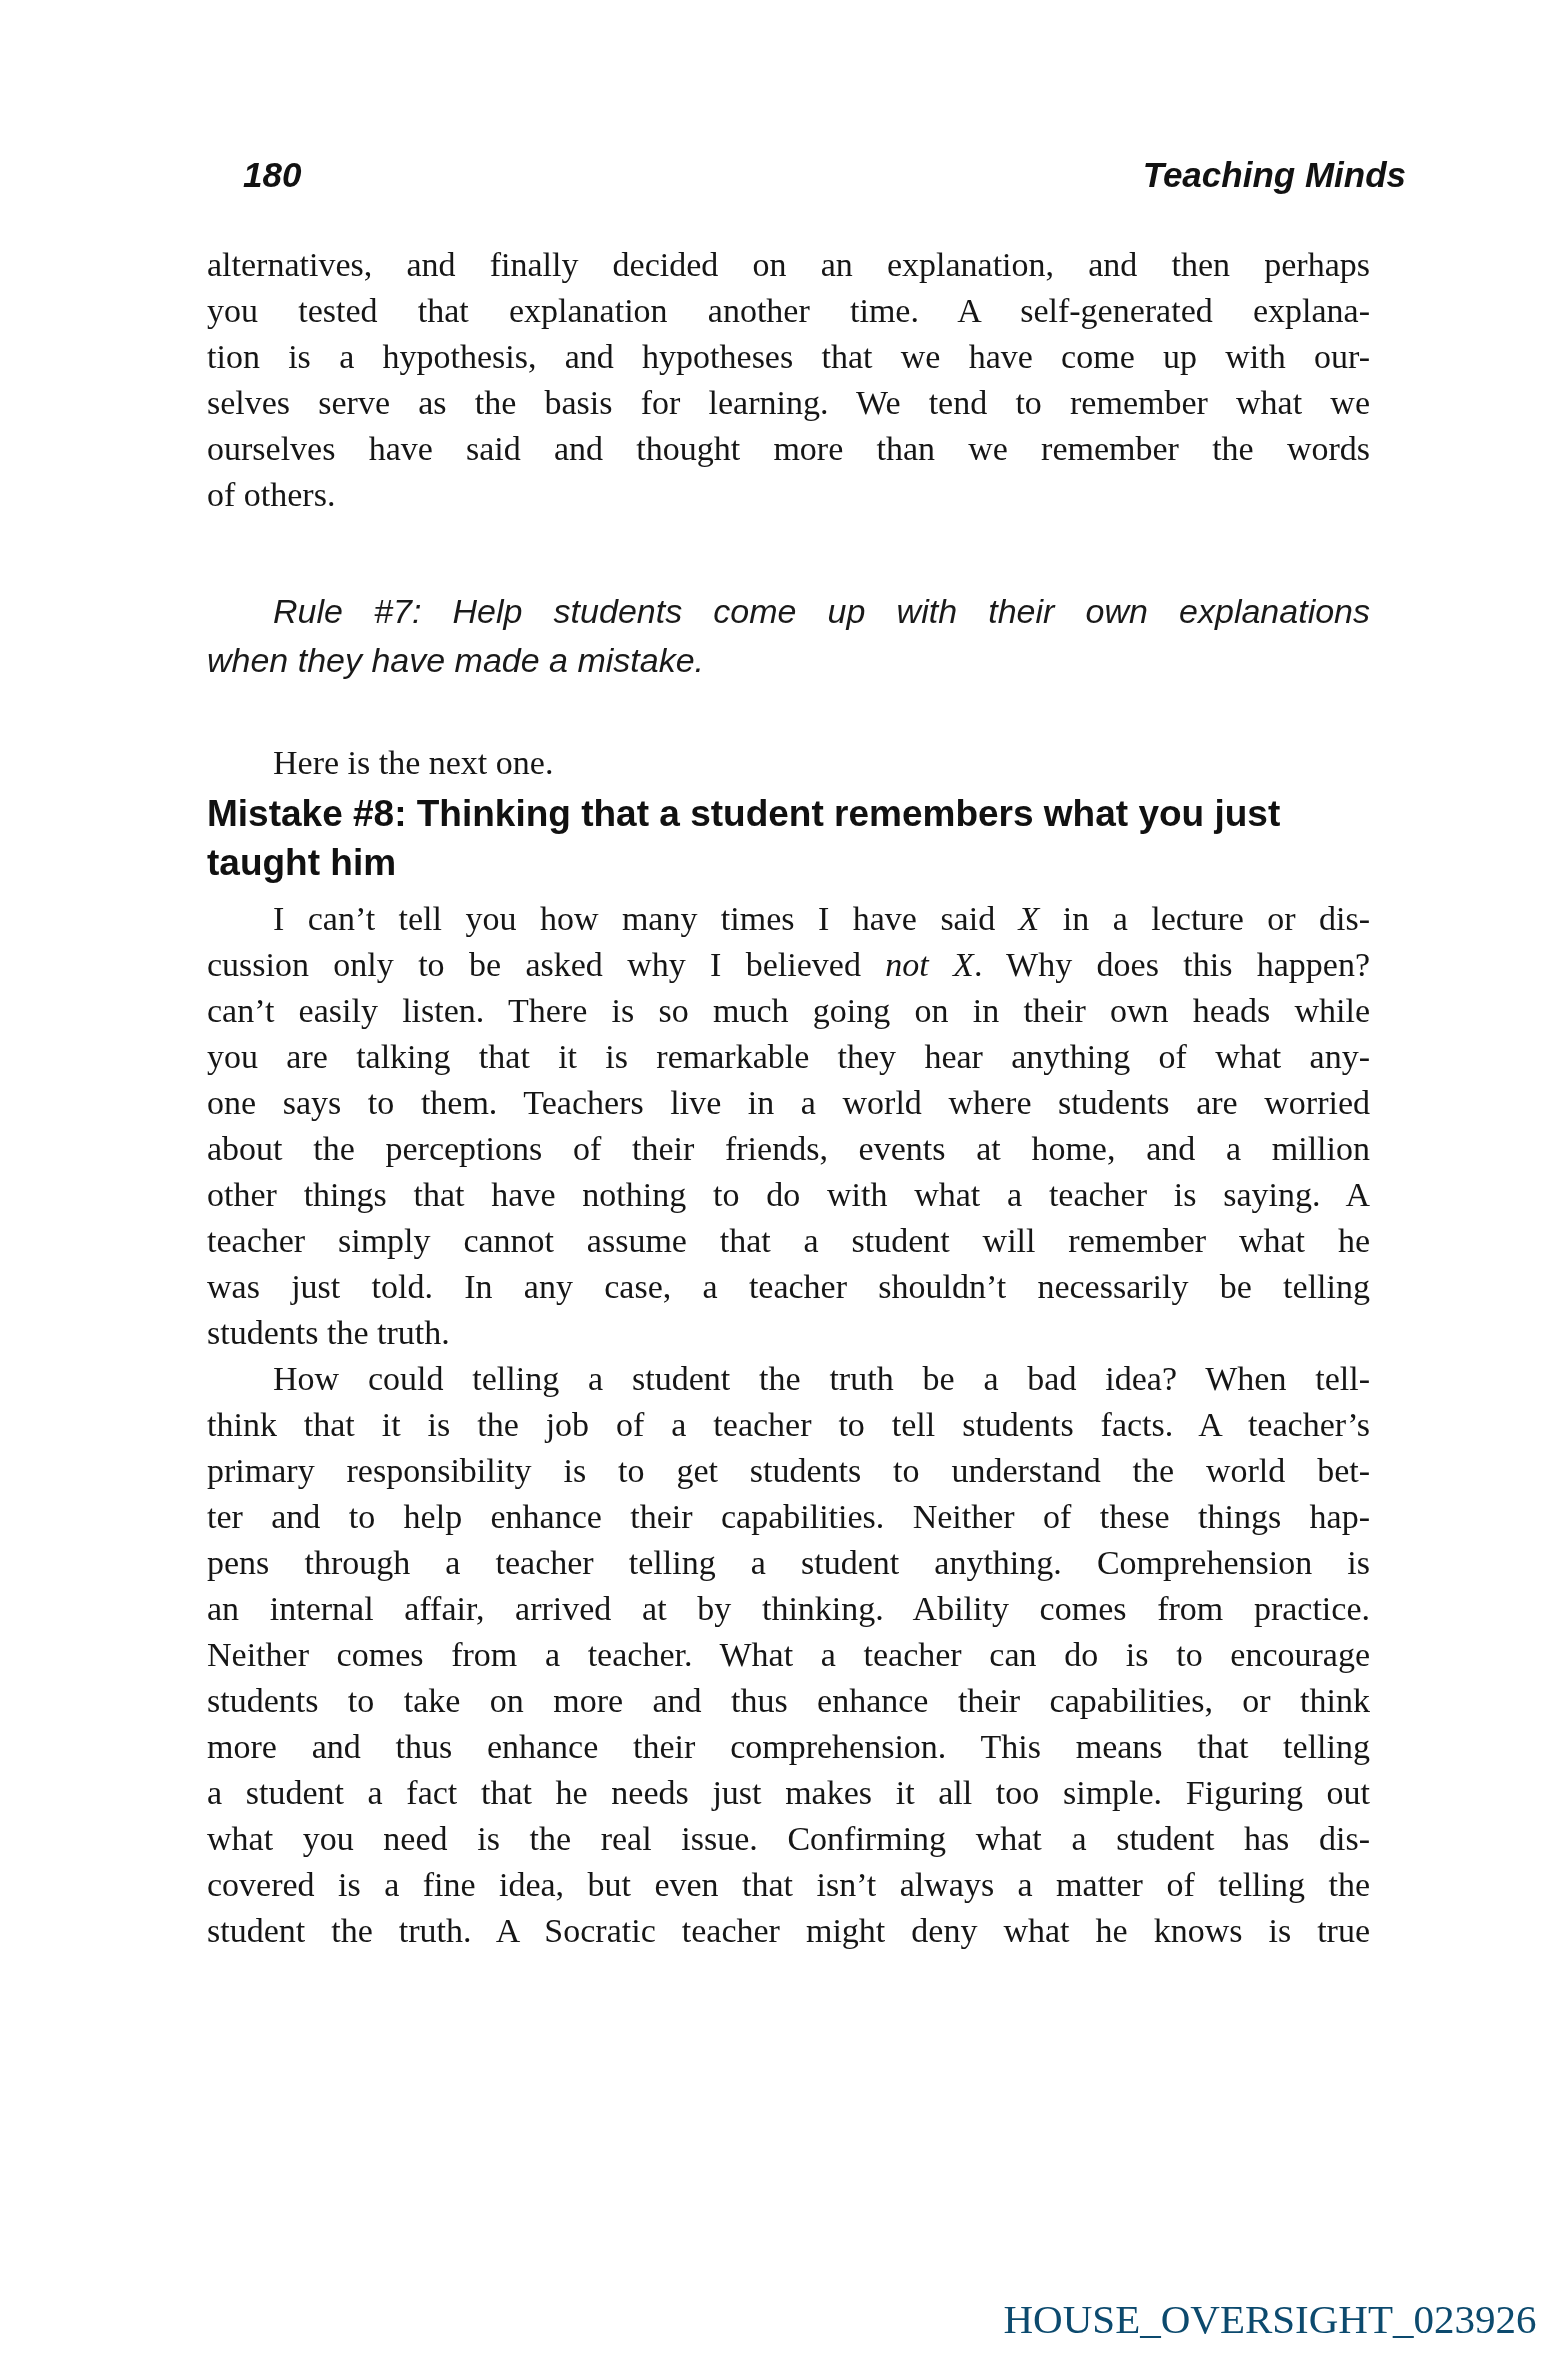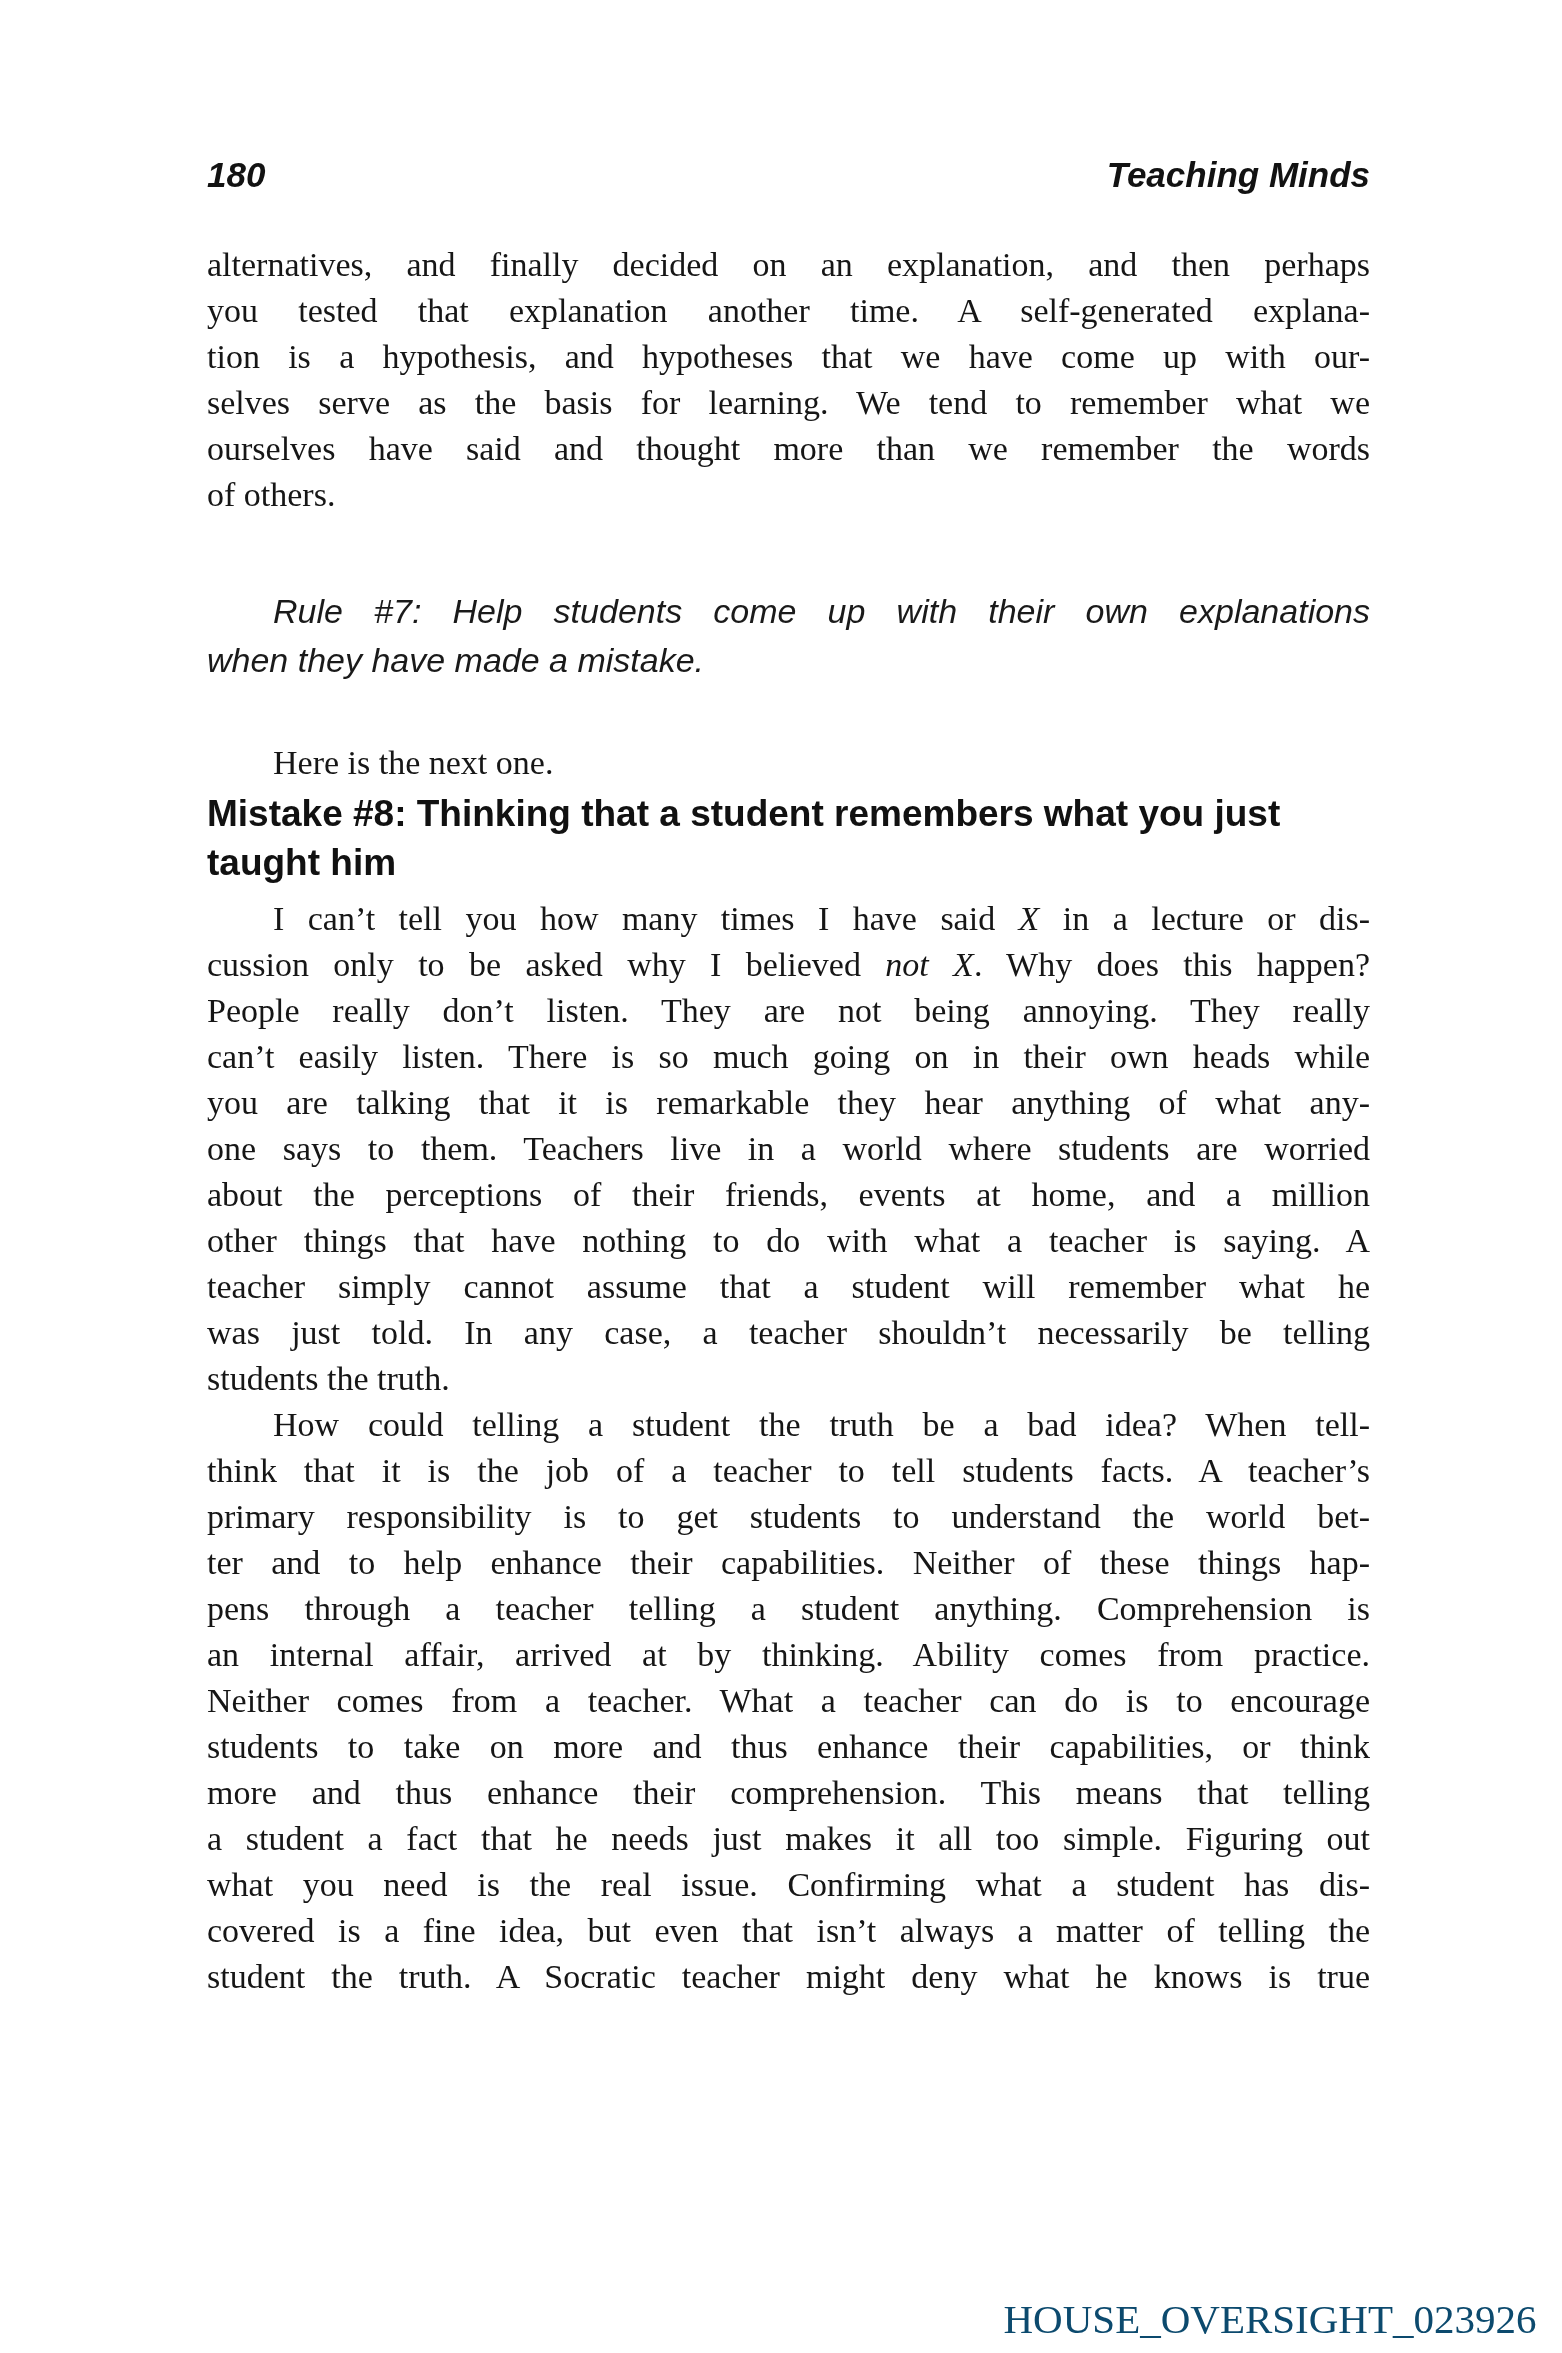--- a/index.html
+++ b/index.html
@@ -20,20 +20,21 @@
   .header-row {
     top: 155px;
     display: flex;
     justify-content: space-between;
     align-items: baseline;
     font-family: "Liberation Sans", sans-serif;
     font-weight: bold;
     font-style: italic;
     font-size: 35px;
     color: #121212;
+    margin-left: 36px;
   }
   .body-text {
     font-size: 34px;
     line-height: 46px;
   }
   .rule-para {
     font-family: "Liberation Sans", sans-serif;
     font-style: italic;
     font-size: 34px;
     line-height: 49px;
@@ -99,21 +100,20 @@
     </div>
 
   <div id="heading8" class="col heading-para">
       <div class="line">Mistake #8: Thinking that a student remembers what you just</div>
       <div class="line">taught him</div>
     </div>
 
   <div id="main-text" class="col body-text">
       <div class="line indent"><span>I can’t tell you how many times I have said </span><span class="it">X</span><span> in a lecture or dis-</span></div>
       <div class="line"><span>cussion only to be asked why I believed </span><span class="it">not X</span><span>. Why does this happen?</span></div>
-      <div class="line">People really don’t listen. They are not being annoying. They really</div>
       <div class="line">can’t easily listen. There is so much going on in their own heads while</div>
       <div class="line">you are talking that it is remarkable they hear anything of what any-</div>
       <div class="line">one says to them. Teachers live in a world where students are worried</div>
       <div class="line">about the perceptions of their friends, events at home, and a million</div>
       <div class="line">other things that have nothing to do with what a teacher is saying. A</div>
       <div class="line">teacher simply cannot assume that a student will remember what he</div>
       <div class="line">was just told. In any case, a teacher shouldn’t necessarily be telling</div>
       <div class="line end">students the truth.</div>
       <div class="line indent">How could telling a student the truth be a bad idea? When tell-</div>
       <div class="line">think that it is the job of a teacher to tell students facts. A teacher’s</div>

